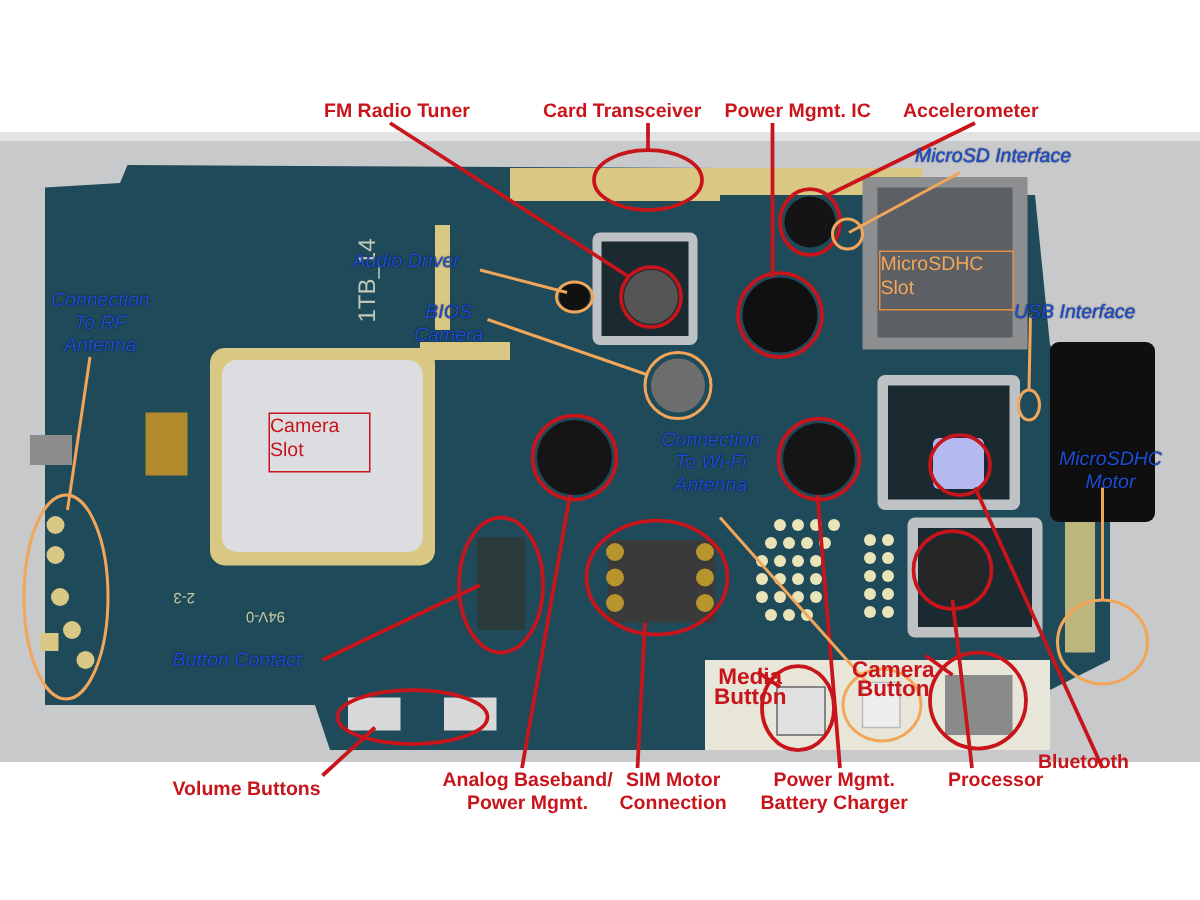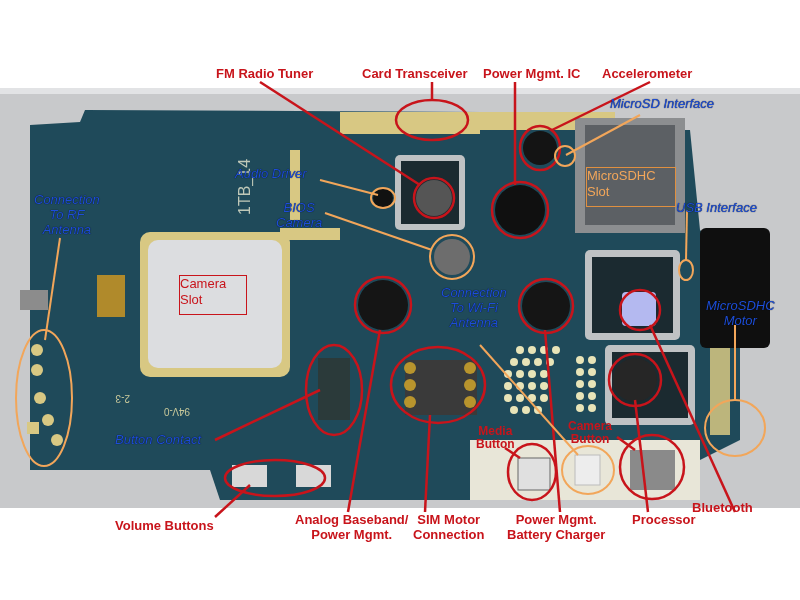--- a/index.html
+++ b/index.html
@@ -1,21 +1,21 @@
 <!DOCTYPE html>
 <html><head>
 <meta charset="utf-8">
 <style>
   html,body{margin:0;padding:0;background:#fff;}
   body{width:800px;height:600px;position:relative;overflow:hidden;font-family:"Liberation Sans",sans-serif;}
   #stage{position:absolute;left:0;top:0;width:800px;height:600px;}
   .lbl{position:absolute;font-weight:bold;font-size:13px;line-height:15px;white-space:nowrap;text-align:center;}
   .lbl.red{color:#c8141b;}
   .lbl.org{color:#1d4ed8;font-weight:normal;text-shadow:0 0 1px #000;font-style:italic;}
-  .lbl.small{font-size:12px;line-height:13px;}
+  .lbl.small{font-size:15px;line-height:13px;margin-top:20px;}
   .box{position:absolute;border:1px solid;font-size:13px;line-height:16px;}
   .box.red{border-color:#c8141b;color:#c8141b;}
   .box.org{border-color:#e09040;color:#f2a65a;}
   .box.dark{background:#0c0c0c;}
 </style>
 </head>
 <body>
 
 <div id="stage">
   <svg width="800" height="600" viewBox="0 0 800 600" style="position:absolute;left:0;top:0">

